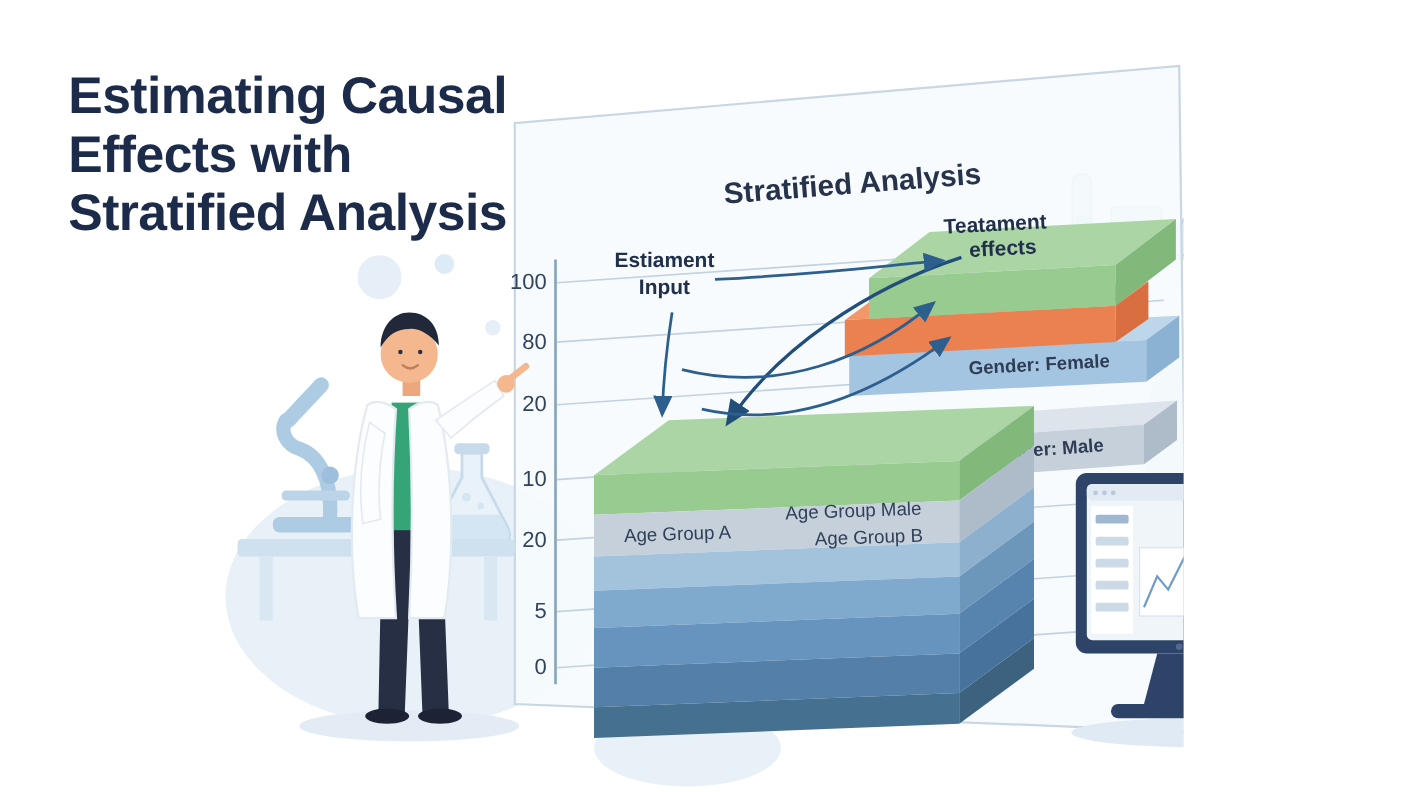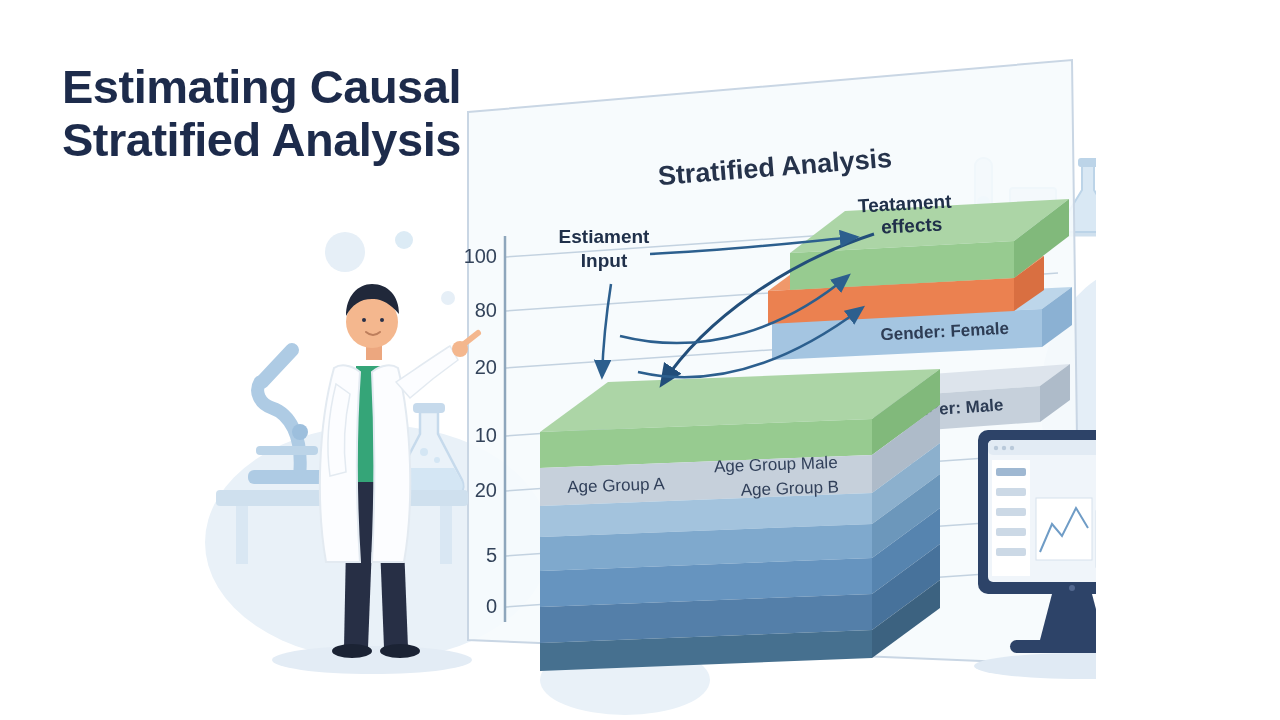--- a/index.html
+++ b/index.html
@@ -1,17 +1,17 @@
 <!DOCTYPE html>
 <html><head>
 <meta charset="utf-8">
 <style>
   html,body{margin:0;padding:0;background:#ffffff;}
   .stage{position:relative;width:1076px;height:720px;overflow:hidden;background:#ffffff;
-         font-family:"Liberation Sans",sans-serif;padding-left:20px;}
+         font-family:"Liberation Sans",sans-serif;}
   .blob{position:absolute;border-radius:50%;}
   .title{position:absolute;left:62px;top:60px;width:580px;font-size:47px;font-weight:800;
          color:#1d2b4b;line-height:1.13;letter-spacing:-0.5px;}
   svg.scene{position:absolute;left:0;top:0;width:1280px;height:720px;}
   text{font-family:"Liberation Sans",sans-serif;}
   .tick{font-size:20px;font-weight:500;fill:#33435a;}
   .panel-title{font-size:27px;font-weight:600;fill:#26334b;}
   .flow-label{font-size:19px;font-weight:600;fill:#20304a;}
   .layer-label{font-size:17px;font-weight:500;fill:#31405a;}
   .gender-label{font-size:17px;font-weight:600;fill:#2e3d55;}
@@ -20,20 +20,21 @@
 <body>
 
 <div class="stage">
 
   <div class="blob" style="left:205px;top:425px;width:345px;height:235px;background:#e9f1f8;"></div>
   <div class="blob" style="left:1040px;top:265px;width:205px;height:270px;background:#e4eef7;"></div>
   <div class="blob" style="left:540px;top:645px;width:170px;height:70px;background:#e9f1f8;"></div>
 
   <div class="title">
     <div>Estimating Causal</div>
+    <div>Effects with</div>
     <div>Stratified Analysis</div>
   </div>
 
   <svg class="scene" viewBox="0 0 1280 720">
     <defs>
       <marker id="ah" markerWidth="9" markerHeight="9" refX="6.5" refY="3.5" orient="auto">
         <path d="M0,0 L8,3.5 L0,7 Z" fill="#2c5f8e"></path>
       </marker>
       <marker id="ahd" markerWidth="9" markerHeight="9" refX="6.5" refY="3.5" orient="auto">
         <path d="M0,0 L8,3.5 L0,7 Z" fill="#224e7a"></path>

